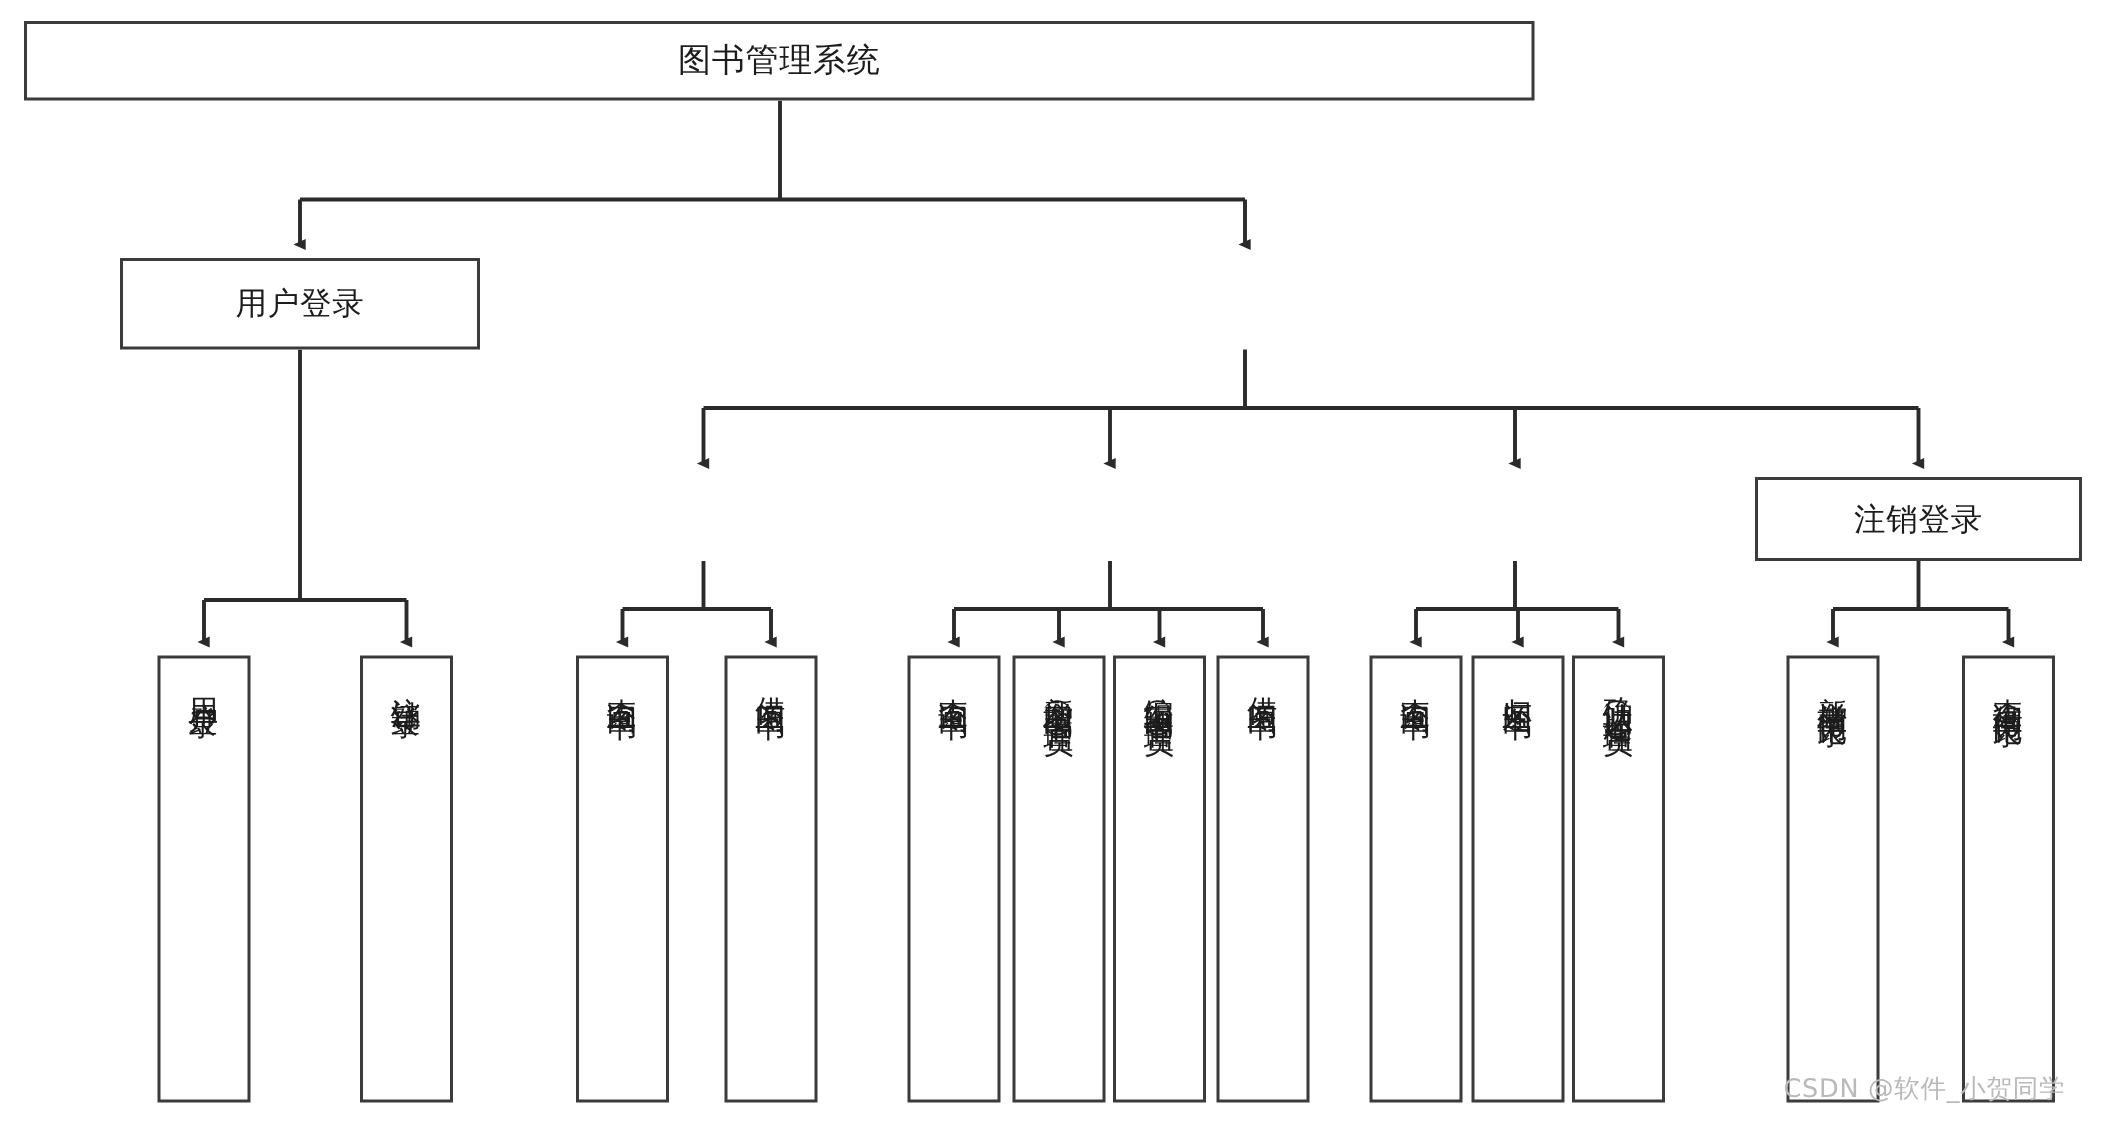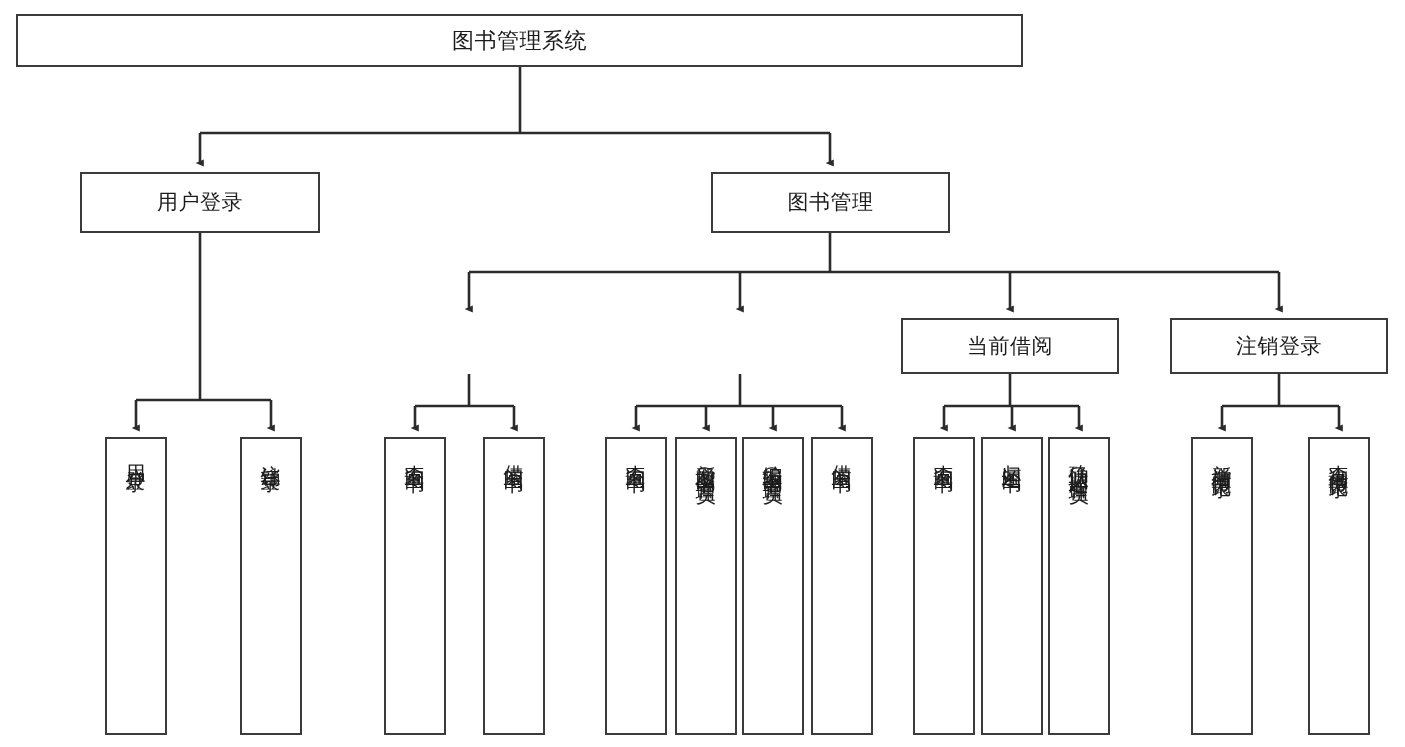--- a/index.html
+++ b/index.html
@@ -130,29 +130,23 @@
   </svg>
 
   <div class="node horizontal root" style="left:16px; top:14px; width:1007px; height:53px;">
     <span class="node-label">图书管理系统</span>
   </div>
 
   <div class="node horizontal" style="left:80px; top:172px; width:240px; height:61px;">
     <span class="node-label">用户登录</span>
   </div>
 
-  <div class="node horizontal" style="left:711px; top:172px; width:239px; height:61px;">
-    <span class="node-label">图书管理</span>
-  </div>
-
-
-
-  <div class="node horizontal" style="left:901px; top:318px; width:218px; height:56px;">
-    <span class="node-label">当前借阅</span>
-  </div>
+
+
+
 
   <div class="node horizontal" style="left:1170px; top:318px; width:218px; height:56px;">
     <span class="node-label">注销登录</span>
   </div>
 
   <div class="node vertical" style="left:105px; top:437px; width:62px; height:298px;">
     <span class="node-label">用户登录</span>
   </div>
 
   <div class="node vertical" style="left:240px; top:437px; width:62px; height:298px;">
@@ -196,14 +190,15 @@
   </div>
 
   <div class="node vertical" style="left:1191px; top:437px; width:62px; height:298px;">
     <span class="node-label">新增借阅记录</span>
   </div>
 
   <div class="node vertical" style="left:1308px; top:437px; width:62px; height:298px;">
     <span class="node-label">查询借阅记录</span>
   </div>
 
+  <div class="watermark">CSDN @软件_小贺同学</div>
 
 </div>
 
 </body></html>

